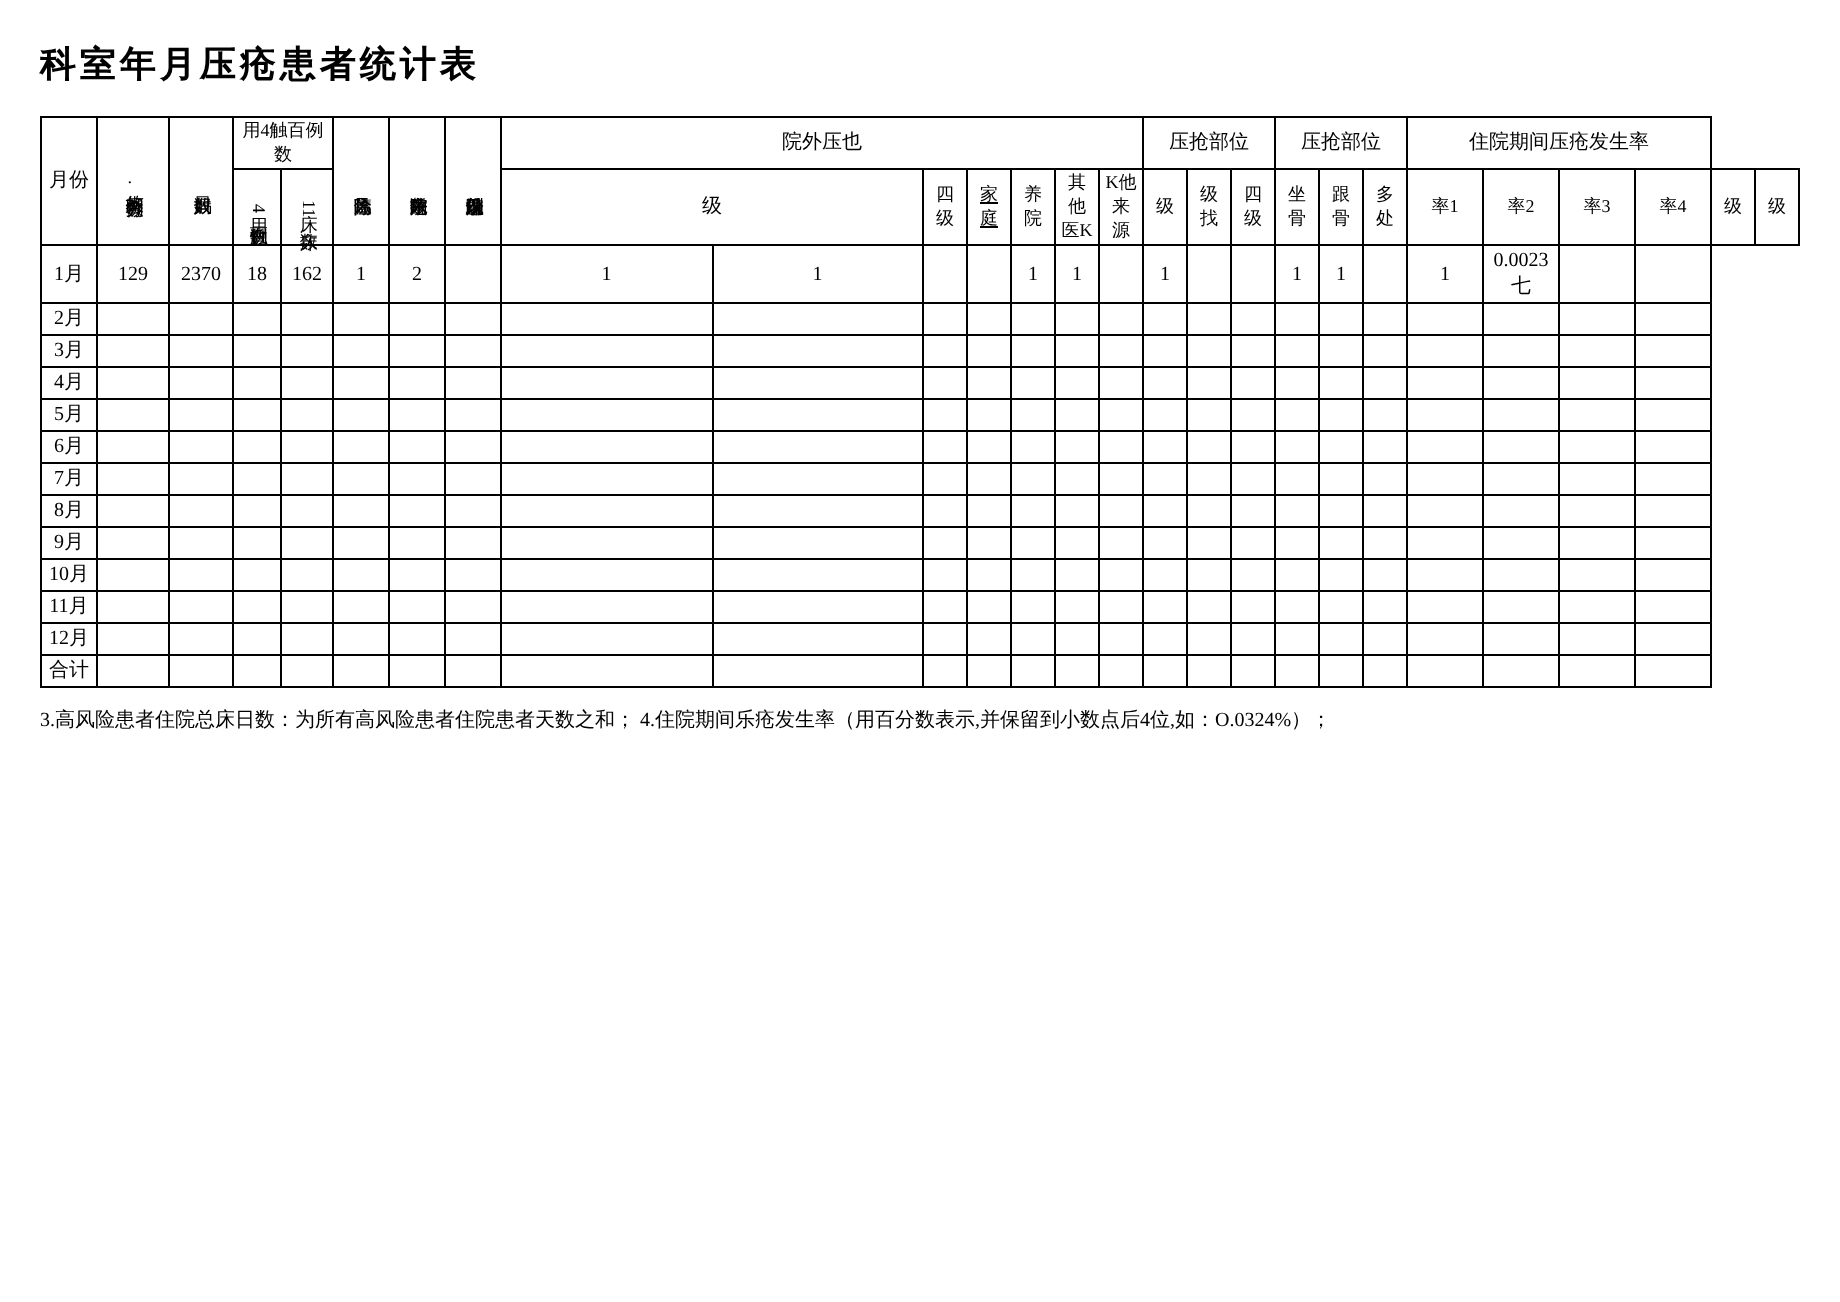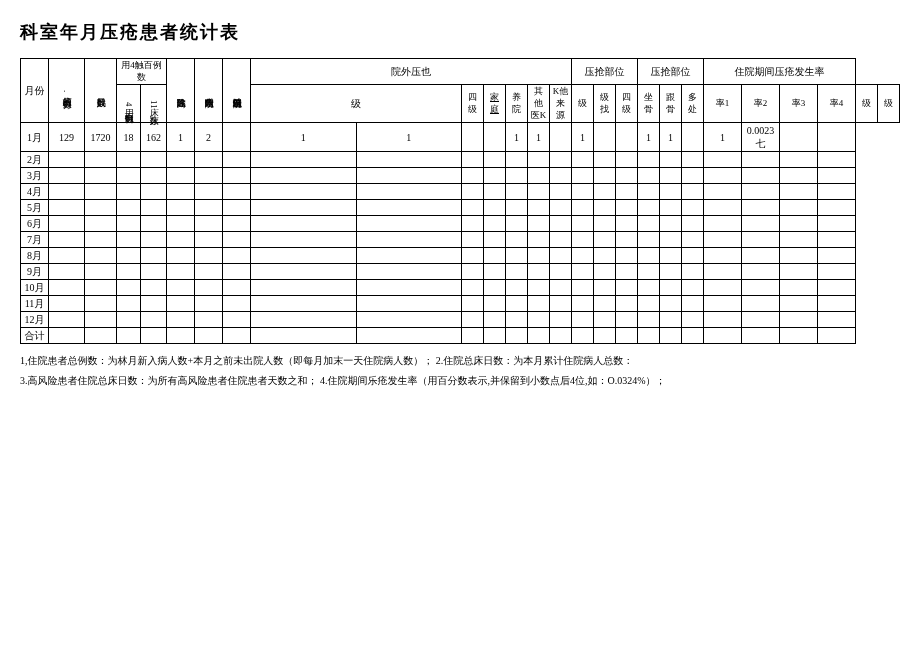--- a/index.html
+++ b/index.html
@@ -86,21 +86,21 @@
   </tr>
   <tr>
     <td style="width:22px; font-size:9px;">级</td>
     <td style="width:22px; font-size:9px;">级</td>
   </tr>
   <tr></tr>
 
   <tr>
     <td>1月</td>
     <td>129</td>
-    <td>1720</td>
+    <td>2370</td>
     <td>18</td>
     <td>162</td>
     <td>1</td>
     <td>2</td>
     <td></td>
     <td>1</td>
     <td>1</td>
     <td></td>
     <td></td>
     <td>1</td>
@@ -439,15 +439,14 @@
         <td></td>
         <td></td>
         <td></td>
         <td></td>
         <td></td>
       </tr>
 </tbody>
   </table>
 
 <div class="notes">
-  <p>1,住院患者总例数：为林月新入病人数+本月之前未出院人数（即每月加末一天住院病人数）；                    2.住院总床日数：为本月累计住院病人总数：</p>
   <p>3.高风险患者住院总床日数：为所有高风险患者住院患者天数之和；                    4.住院期间乐疮发生率（用百分数表示,并保留到小数点后4位,如：O.0324%）；</p>
 </div>
 
 </body></html>

